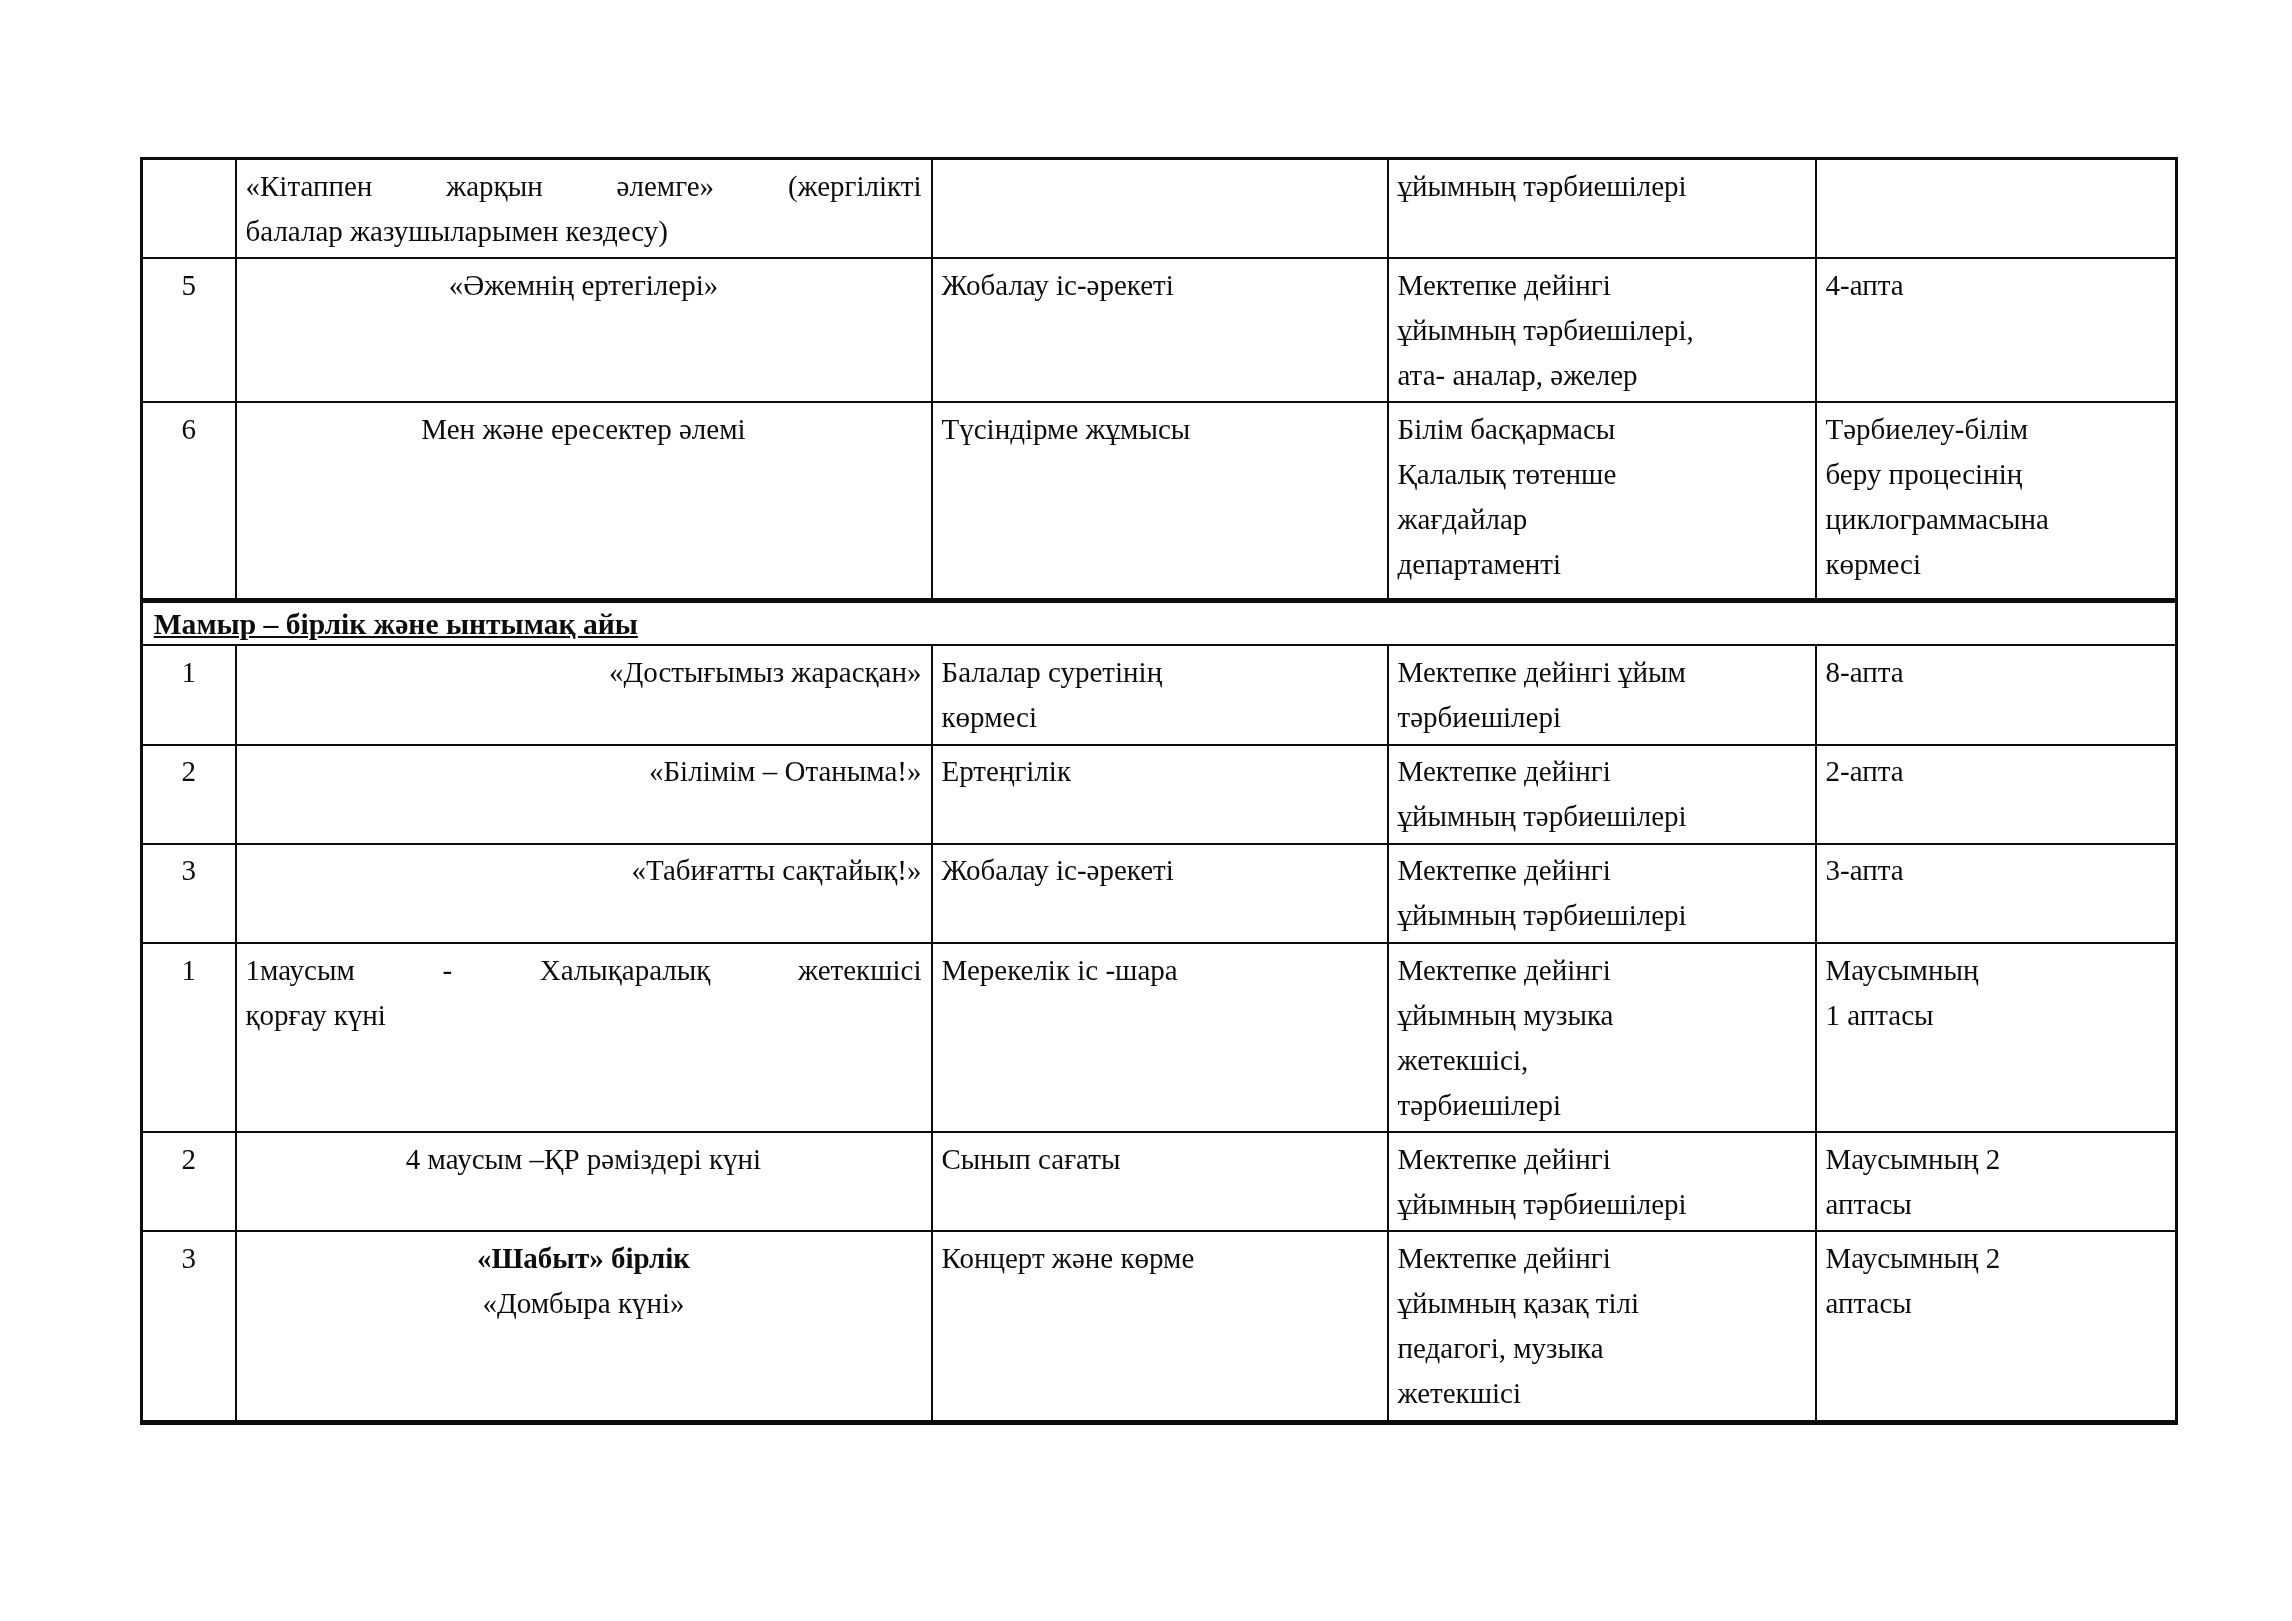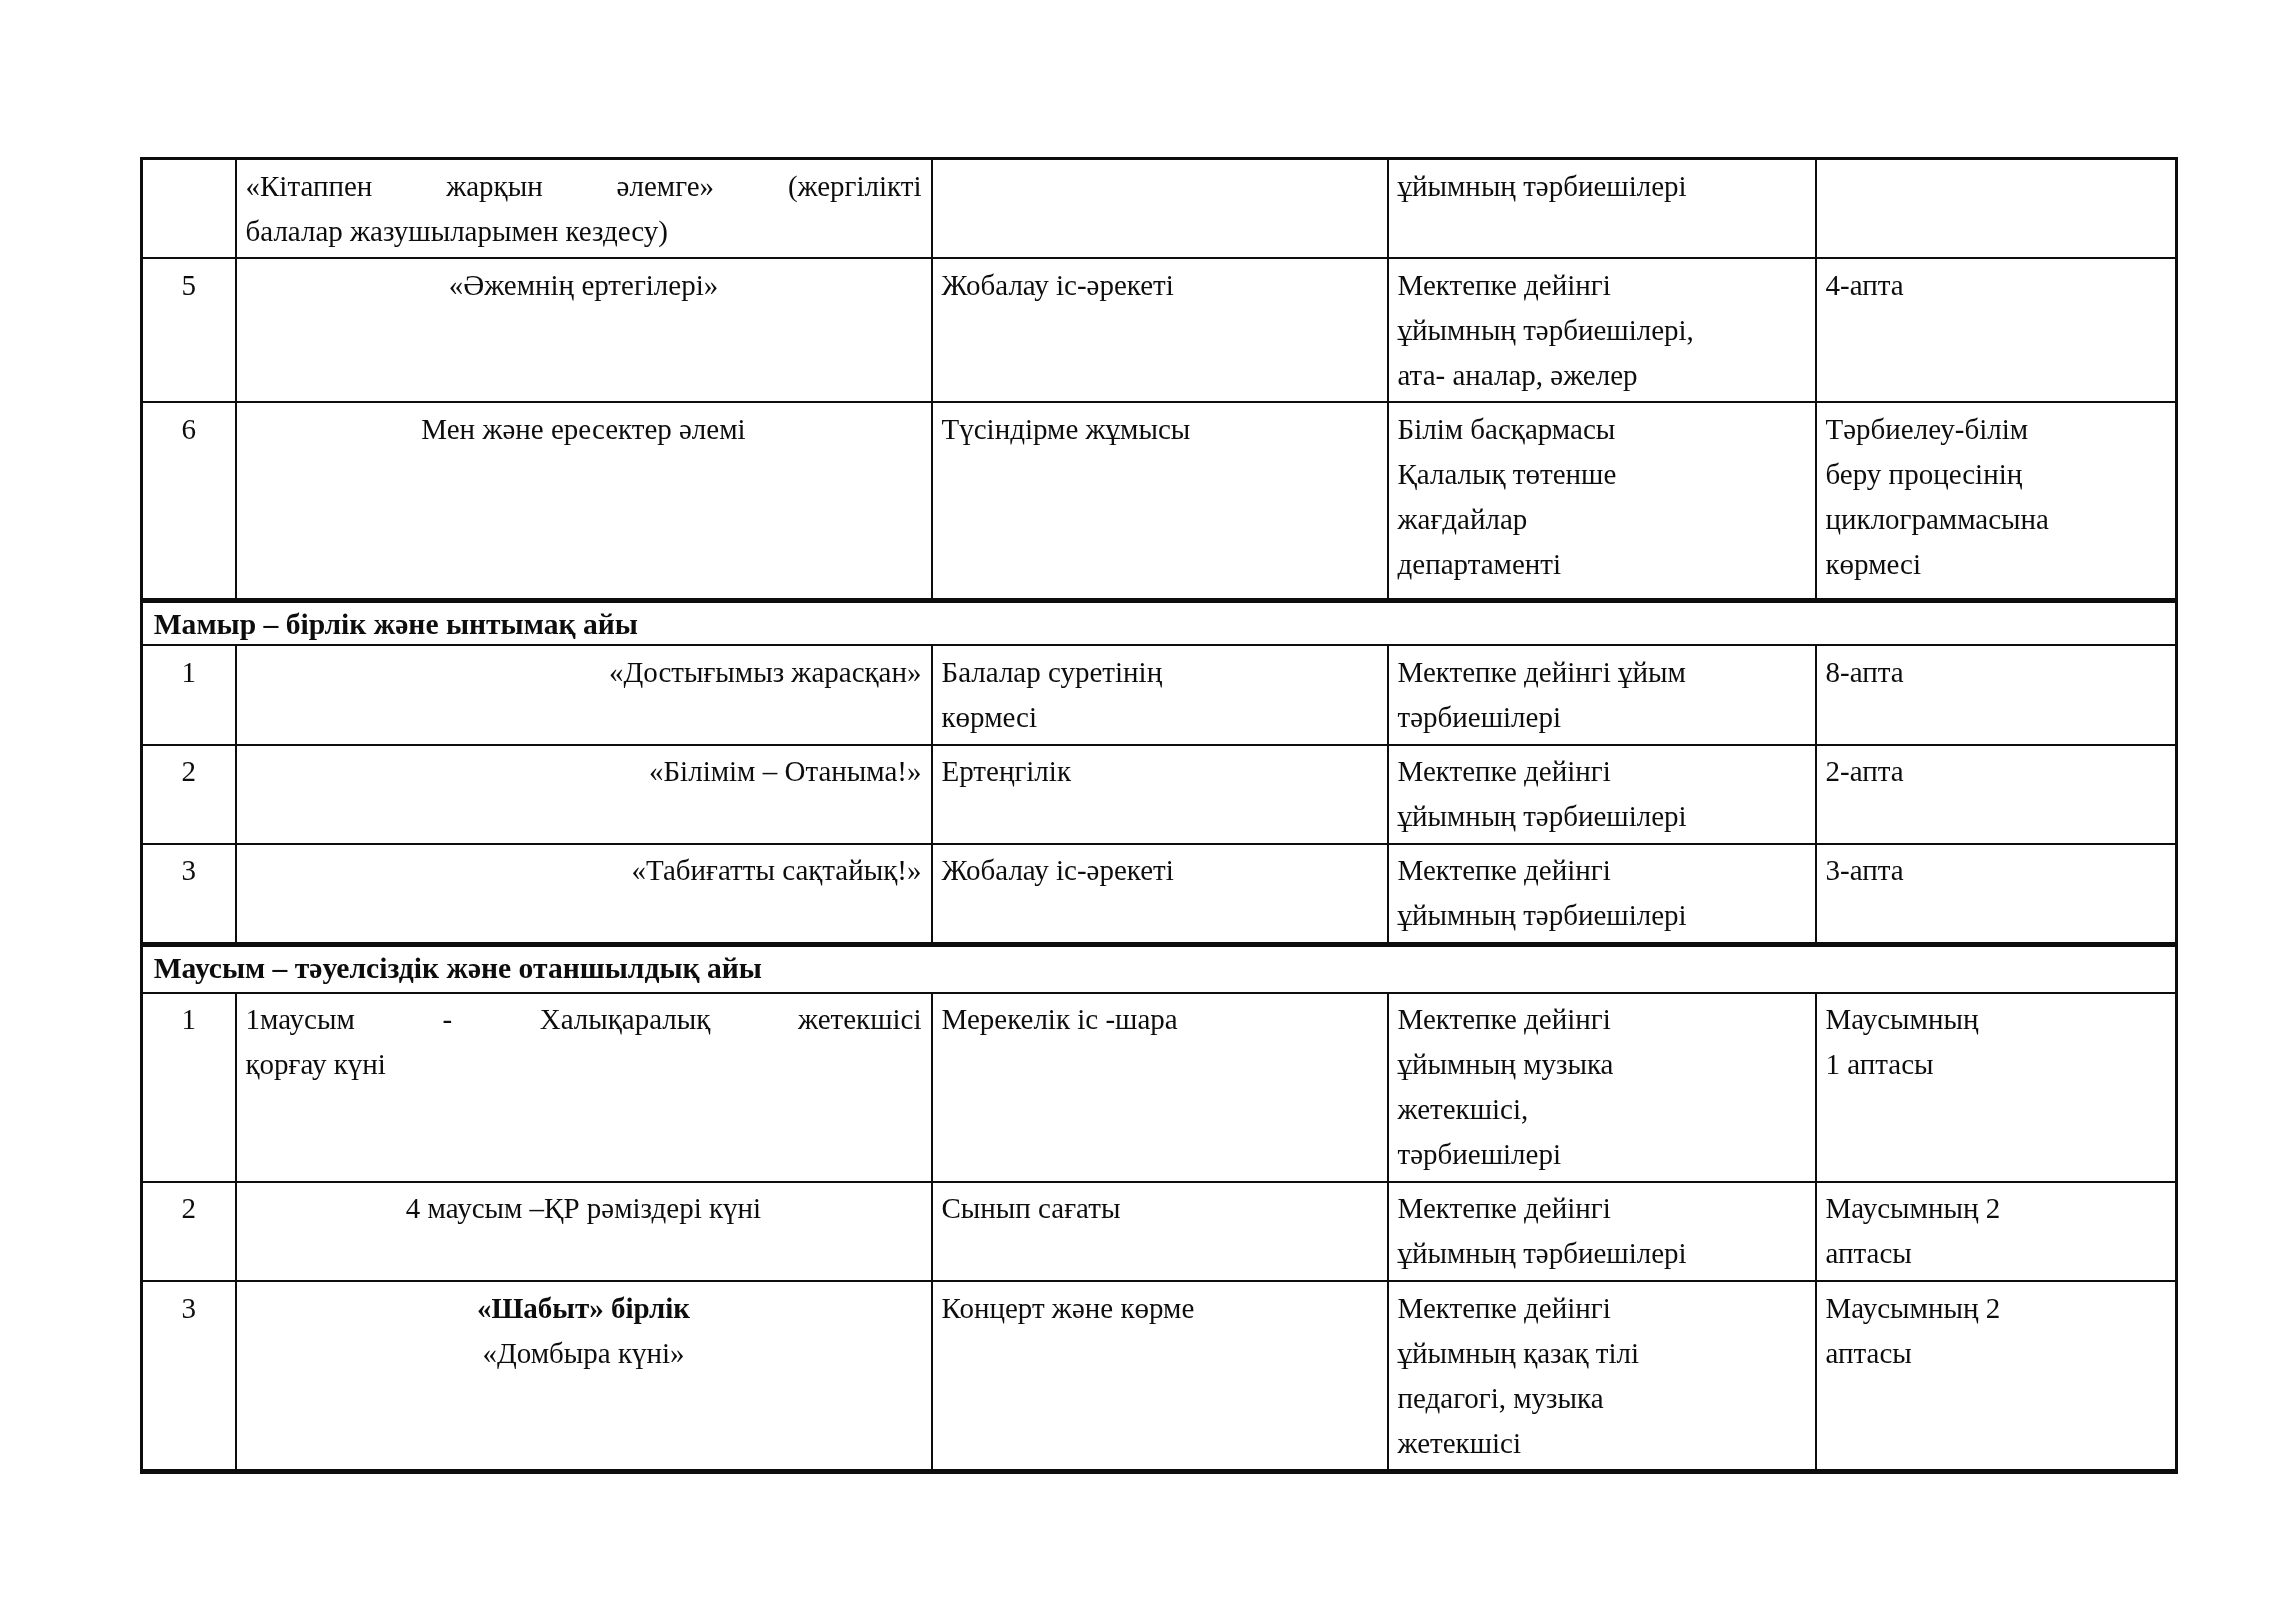--- a/index.html
+++ b/index.html
@@ -49,20 +49,21 @@
   }
   .bold { font-weight: bold; }
   tr.section-row td {
     border-top: 5.4px solid #0d0d0d;
     font-weight: bold;
     font-size: 29.6px;
     line-height: 38px;
     padding: 1.8px 10.7px;
     text-align: left;
     white-space: normal;
+    text-decoration: underline;
   }
   tr.first-row td { border-top: 3.6px solid #0d0d0d; margin-top: 40px; }
 </style>
 </head>
 <body>
 
 <div class="table-wrap">
   <table class="plan">
     <colgroup>
       <col style="width:94px">
@@ -122,23 +123,20 @@
           <td class="col-week">2-апта</td>
         </tr>
         <tr style="height: 90px;">
           <td class="col-num">3</td>
           <td class="col-name align-center"><div class="nline">«Табиғатты сақтайық!»</div></td>
           <td class="col-activity">Жобалау іс-әрекеті</td>
           <td class="col-resp">Мектепке дейінгі
 ұйымның тәрбиешілері</td>
           <td class="col-week">3-апта</td>
         </tr>
-        <tr class="section-row" style="height: 48px;">
-          <td class="section-cell" colspan="5">Маусым – тәуелсіздік және отаншылдық айы</td>
-        </tr>
         <tr style="height: 178px;">
           <td class="col-num">1</td>
           <td class="col-name align-justify"><div class="nline jline">1маусым - Халықаралық жетекшісі</div><div class="nline">қорғау күні</div></td>
           <td class="col-activity">Мерекелік іс -шара</td>
           <td class="col-resp">Мектепке дейінгі
 ұйымның музыка
 жетекшісі,
 тәрбиешілері</td>
           <td class="col-week">Маусымның
 1 аптасы</td>

